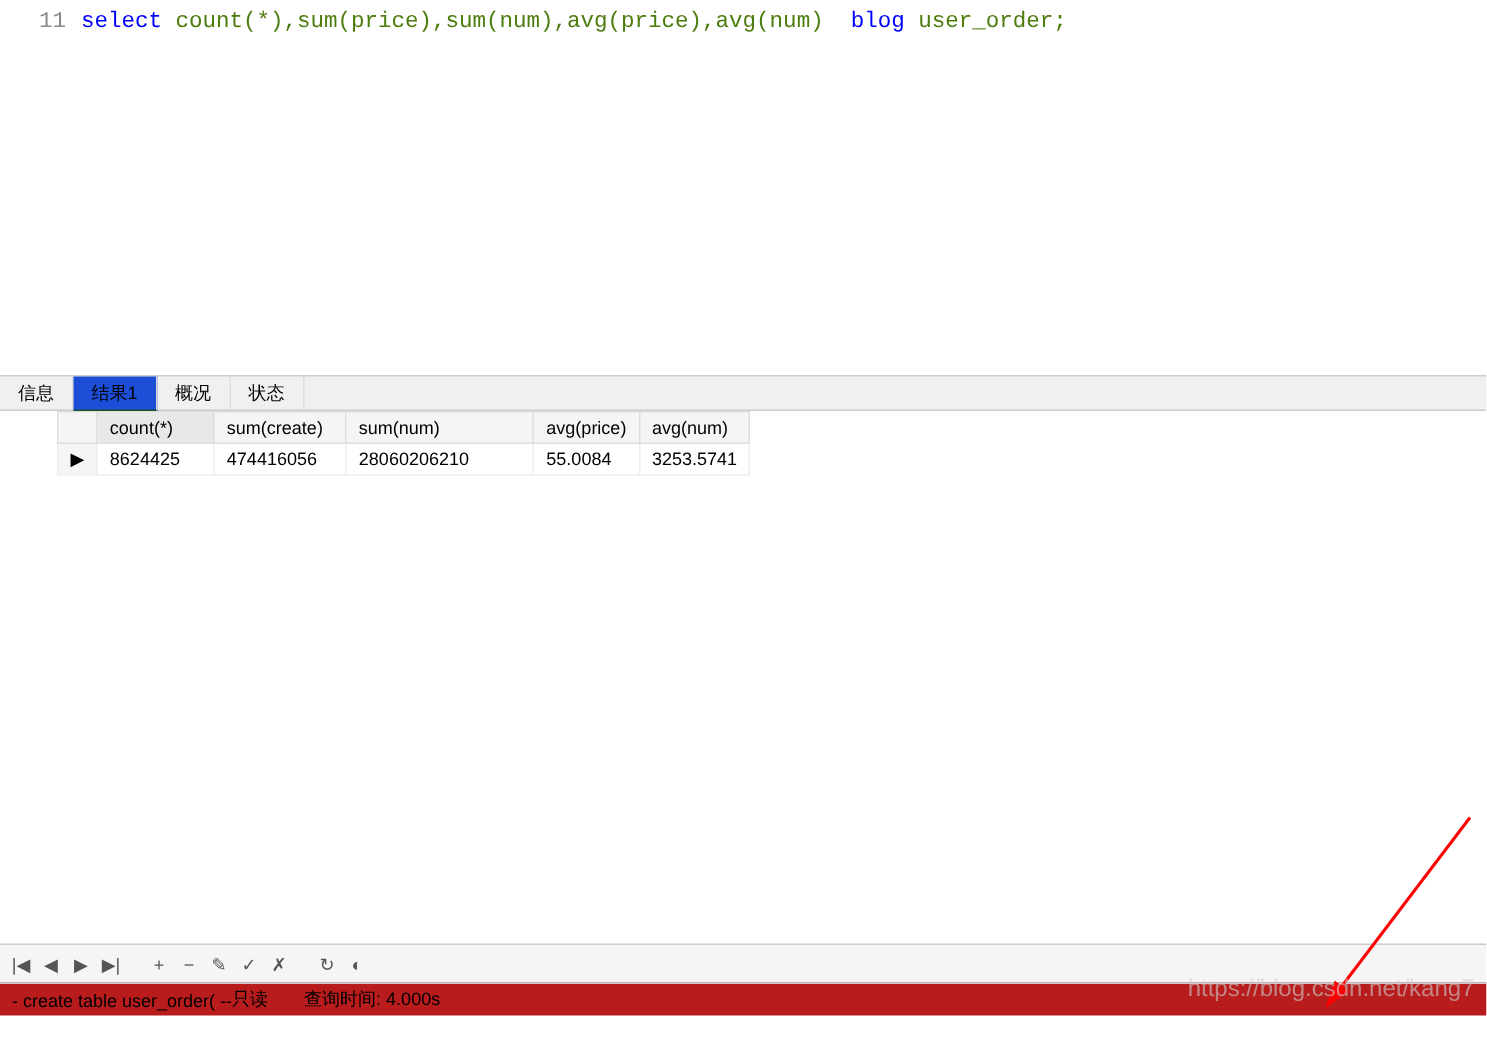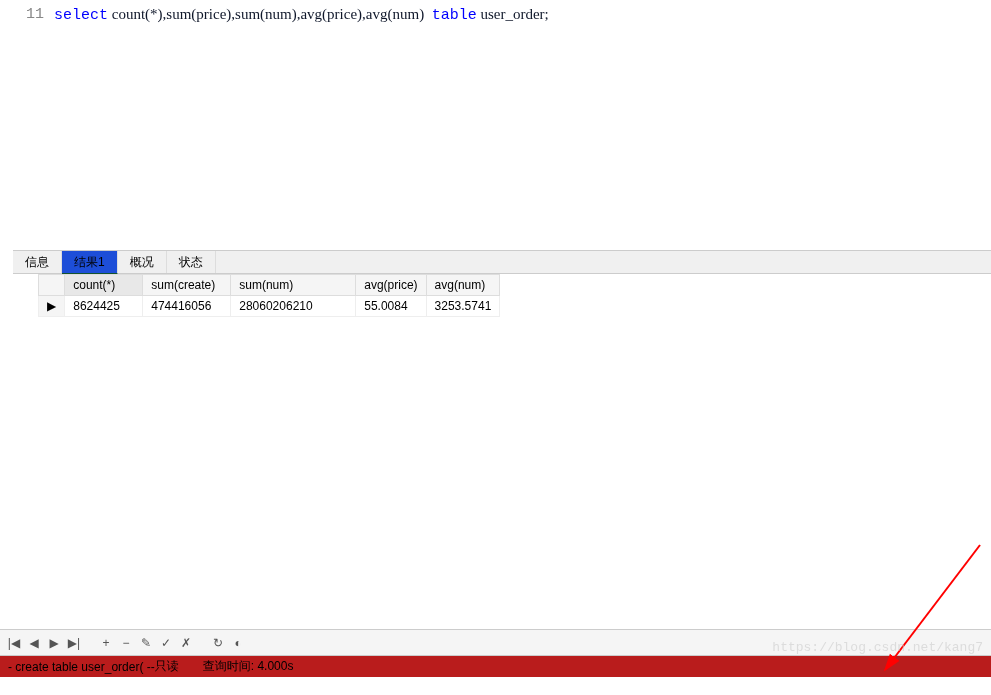--- a/index.html
+++ b/index.html
@@ -4,23 +4,23 @@
   <style>
     * { margin: 0; padding: 0; box-sizing: border-box; }
     body { font-family: "Microsoft YaHei", Arial, sans-serif; font-size: 12px; background: #fff; width: 991px; height: 695px; overflow: hidden; position: relative; }
     
     .editor-area { height: 250px; background: #fff; padding: 6px 16px; font-family: Consolas, "Courier New", monospace; font-size: 15px; }
     .line { display: flex; }
     .line-number { width: 38px; text-align: right; color: #888; padding-right: 10px; }
     .code { white-space: pre; }
     .kw-select { color: #0000ff; }
     .kw-from { color: #0000ff; }
-    .plain { color: #0f172a; font-family: Liberation Serif, serif; }
+    .plain { color: #4d7c0f; }
     
-    .tabs-bar { height: 24px; background: #f0f0f0; border-top: 1px solid #ccc; border-bottom: 1px solid #ccc; display: flex; align-items: stretch; margin-left: 13px; }
+    .tabs-bar { height: 24px; background: #f0f0f0; border-top: 1px solid #ccc; border-bottom: 1px solid #ccc; display: flex; align-items: stretch; }
     .tab { padding: 4px 12px; font-size: 12px; cursor: pointer; display: flex; align-items: center; border-right: 1px solid #ddd; }
     .tab.active { background: #1d4ed8; border-bottom: 1px solid #14532d; margin-bottom: -1px; }
     
     .results-area { height: 355px; background: #fff; overflow: auto; margin-left: 38px; }
     .result-table { border-collapse: collapse; width: auto; }
     .result-table th { background: #f5f5f5; border: 1px solid #ddd; padding: 3px 8px; font-weight: normal; text-align: left; font-size: 12px; height: 20px; }
     .result-table th.selected { background: #e8e8e8; }
     .result-table td { border: 1px solid #eee; padding: 3px 8px; font-size: 12px; text-align: left; height: 18px; }
     .row-header { width: 10px; background: #f5f5f5; border: 1px solid #ddd; text-align: center; font-size: 10px; }
     .row-header-body { width: 10px; background: #f5f5f5; border: 1px solid #ddd; text-align: center; font-size: 9px; }
@@ -32,29 +32,29 @@
     .cell-num { text-align: right; }
     
     .toolbar { height: 26px; border-top: 1px solid #ccc; background: #f5f5f5; display: flex; align-items: center; padding: 0 6px; gap: 4px; }
     .tb-btn { width: 16px; height: 16px; display: inline-flex; align-items: center; justify-content: center; color: #555; font-size: 12px; cursor: pointer; }
     .tb-sep { width: 8px; }
     
     .status-bar { height: 22px; border-top: 1px solid #ccc; background: #b91c1c; display: flex; align-items: center; padding: 0 8px; font-size: 12px; justify-content: flex-start; }
     .status-right { display: flex; gap: 24px; }
     
     .arrow-overlay { position: absolute; pointer-events: none; }
-    .watermark { position: absolute; right: 8px; bottom: 40px; color: #ccc; font-size: 13px; opacity: 0.6; font-family: Liberation Mono, monospace; }
+    .watermark { position: absolute; right: 8px; bottom: 26px; color: #ccc; font-size: 16px; opacity: 0.6; }
   </style>
 </head>
 <body>
 
 <div class="editor-area">
   <div class="line">
     <span class="line-number">11</span>
-    <span class="code"><span class="kw-select">select</span><span class="plain"> count(*),sum(price),sum(num),avg(price),avg(num)  </span><span class="kw-from">table</span><span class="plain"> user_order;</span></span>
+    <span class="code"><span class="kw-select">select</span><span class="plain"> count(*),sum(price),sum(num),avg(price),avg(num)  </span><span class="kw-from">blog</span><span class="plain"> user_order;</span></span>
   </div>
 </div>
 
 <div class="tabs-bar">
   <div class="tab">信息</div>
   <div class="tab active">结果1</div>
   <div class="tab">概况</div>
   <div class="tab">状态</div>
 </div>
 

